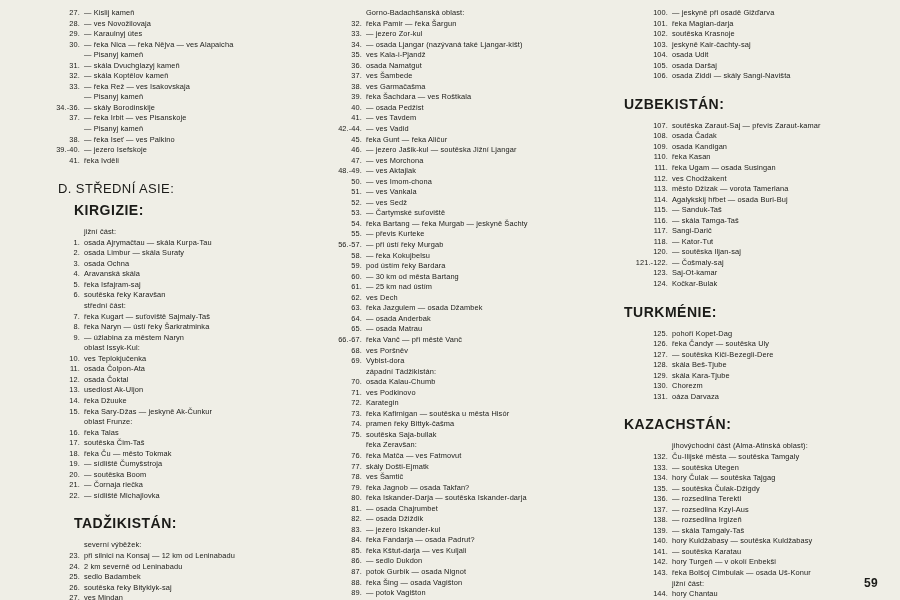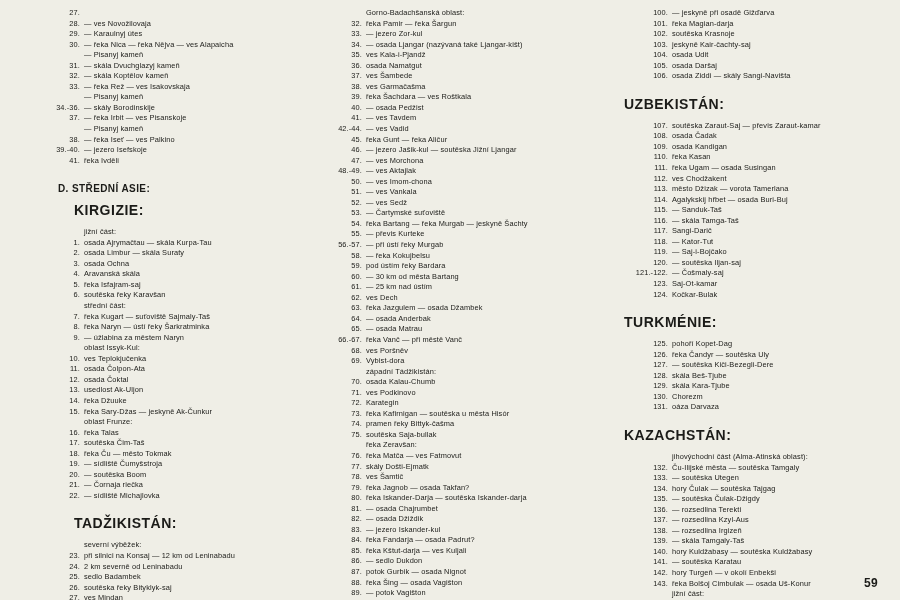--- a/index.html
+++ b/index.html
@@ -56,22 +56,22 @@
     width: 44px;
   }
   .txt {
     flex: 1 1 auto;
   }
   
   .row.sub .txt {
     padding-left: 0;
   }
   .heading-major {
-    font-weight: bold;
-    font-size: 10px;
+    font-weight: normal;
+    font-size: 13px;
     letter-spacing: 0.4px;
     line-height: 11px;
     white-space: nowrap;
   }
   .heading-sub {
     font-weight: bold;
     font-size: 14px;
     letter-spacing: 0.5px;
     line-height: 11px;
     white-space: nowrap;
@@ -92,20 +92,21 @@
 </head>
 <body>
 
 <div class="page">
   <div class="columns">
 
     <div class="col col-1">
       <div id="c1-top">
           <div class="row">
             <span class="num num-wide">27.</span>
+            <span class="txt">— Kislij kameň</span>
           </div>
           <div class="row">
             <span class="num num-wide">28.</span>
             <span class="txt">— ves Novožilovaja</span>
           </div>
           <div class="row">
             <span class="num num-wide">29.</span>
             <span class="txt">— Karaulnyj útes</span>
           </div>
           <div class="row">
@@ -607,24 +608,20 @@
             <span class="num num-wide">116.</span>
             <span class="txt">— skála Tamga-Taš</span>
           </div>
           <div class="row">
             <span class="num num-wide">117.</span>
             <span class="txt">Sangi-Darič</span>
           </div>
           <div class="row">
             <span class="num num-wide">118.</span>
             <span class="txt">— Kator-Tut</span>
-          </div>
-          <div class="row">
-            <span class="num num-wide">119.</span>
-            <span class="txt">— Saj-i-Bojčako</span>
           </div>
           <div class="row">
             <span class="num num-wide">120.</span>
             <span class="txt">— soutěska Iljan-saj</span>
           </div>
           <div class="row">
             <span class="num num-wide">121.-122.</span>
             <span class="txt">— Čošmaly-saj</span>
           </div>
           <div class="row">

